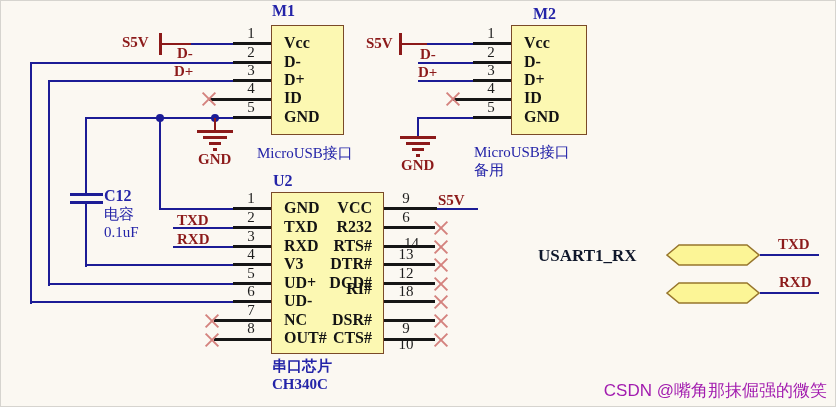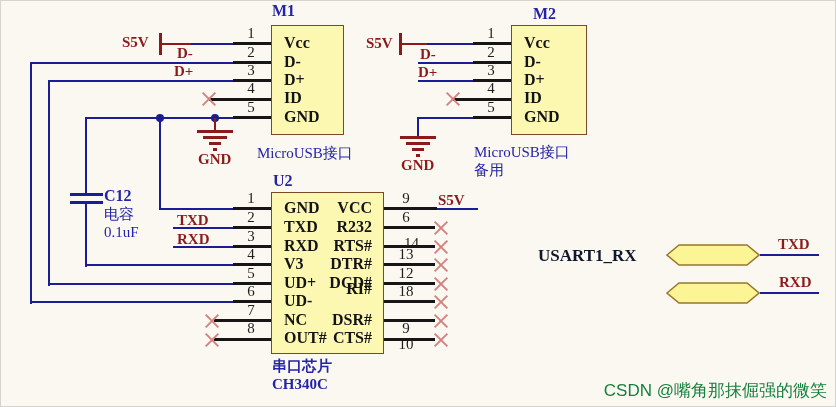--- a/index.html
+++ b/index.html
@@ -16,21 +16,21 @@
   .wr{position:absolute;background:#8c1a1a;}
   
   .comp{position:absolute;background:#fcf8b2;border:1.5px solid #7a4a28;box-sizing:border-box;}
   .ref{position:absolute;font-weight:700;font-size:16px;color:#2424a8;}
   .pin-name{position:absolute;font-weight:700;font-size:16px;color:#141414;line-height:18px;white-space:nowrap;}
   .pin-name.r{text-align:right;}
   .pin-num{position:absolute;font-size:15px;color:#1d1d1d;text-align:center;line-height:17px;}
   .netlbl{position:absolute;font-weight:700;font-size:15px;color:#8c1a1a;line-height:16px;white-space:nowrap;}
   .cncap{position:absolute;font-size:15px;color:#2424a8;line-height:17px;white-space:nowrap;}
   .usart-lbl{position:absolute;font-weight:700;font-size:17px;color:#0f172a;white-space:nowrap;}
-  .wm{position:absolute;font-family:"Liberation Sans", sans-serif;font-size:17px;color:#15803d;white-space:nowrap;}
+  .wm{position:absolute;font-family:"Liberation Sans", sans-serif;font-size:17px;color:#a21caf;white-space:nowrap;}
   
   .dot{position:absolute;width:8px;height:8px;border-radius:50%;background:#1c1c96;}
   
   .xm{position:absolute;width:16px;height:16px;}
   .xm::before,.xm::after{content:"";position:absolute;left:-1px;top:7px;width:18px;height:2px;background:#d4827e;}
   .xm::before{transform:rotate(45deg);}
   .xm::after{transform:rotate(-45deg);}
   
   .gnd{position:absolute;display:flex;flex-direction:column;align-items:center;gap:3px;width:36px;}
   .gnd i{display:block;height:3px;background:#8c1a1a;}

